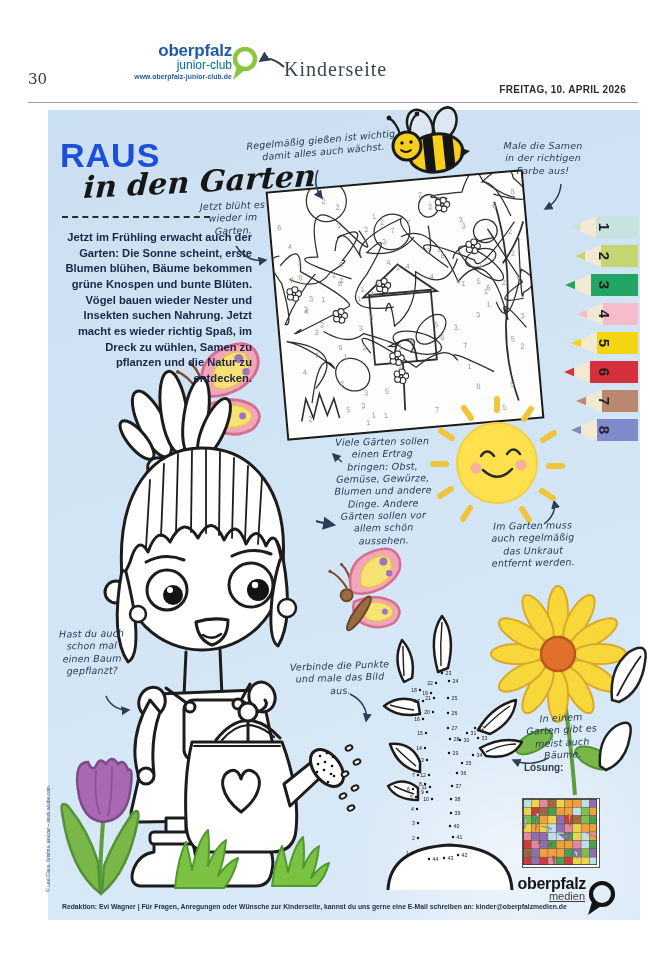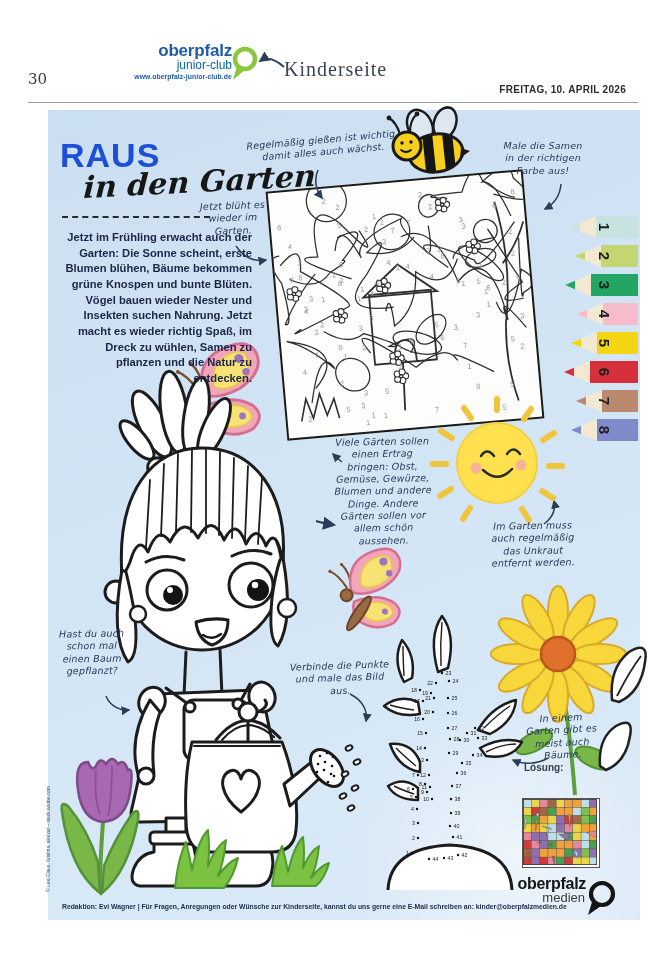--- a/index.html
+++ b/index.html
@@ -30,21 +30,21 @@
   
   .art{position:absolute;left:0;top:0;z-index:3;pointer-events:none;}
   
   .solution-label{position:absolute;left:524px;top:762px;font-size:10px;font-weight:600;color:#31404f;z-index:6;}
   .solution-box{position:absolute;left:522px;top:798px;width:76px;height:68px;z-index:6;background:#fff;border:1px solid #555;}
   
   .editorial{position:absolute;left:62px;top:903px;width:470px;font-size:6.8px;font-weight:700;color:#1b2a4a;white-space:nowrap;z-index:6;}
   .credit{position:absolute;left:46px;top:892px;width:170px;font-size:4.8px;color:#4a5568;transform:rotate(-90deg);transform-origin:0 0;z-index:6;}
   .publisher{position:absolute;left:500px;top:876px;width:86px;text-align:right;line-height:1;z-index:6;}
   .pub-brand{font-size:16px;font-weight:800;color:#141414;letter-spacing:-0.3px;}
-  .pub-sub{font-size:13px;color:#3c3c3c;margin-top:-1px;padding-right:1px;}
+  .pub-sub{font-size:11px;color:#3c3c3c;margin-top:-1px;padding-right:1px;text-decoration:underline;}
   .pub-pin{position:absolute;left:588px;top:878px;z-index:6;}
   .jc-pin{position:absolute;left:232px;top:44px;}
 </style>
 </head>
 <body>
 
 <div class="page">
 
   <div class="pagenum">30</div>
 

